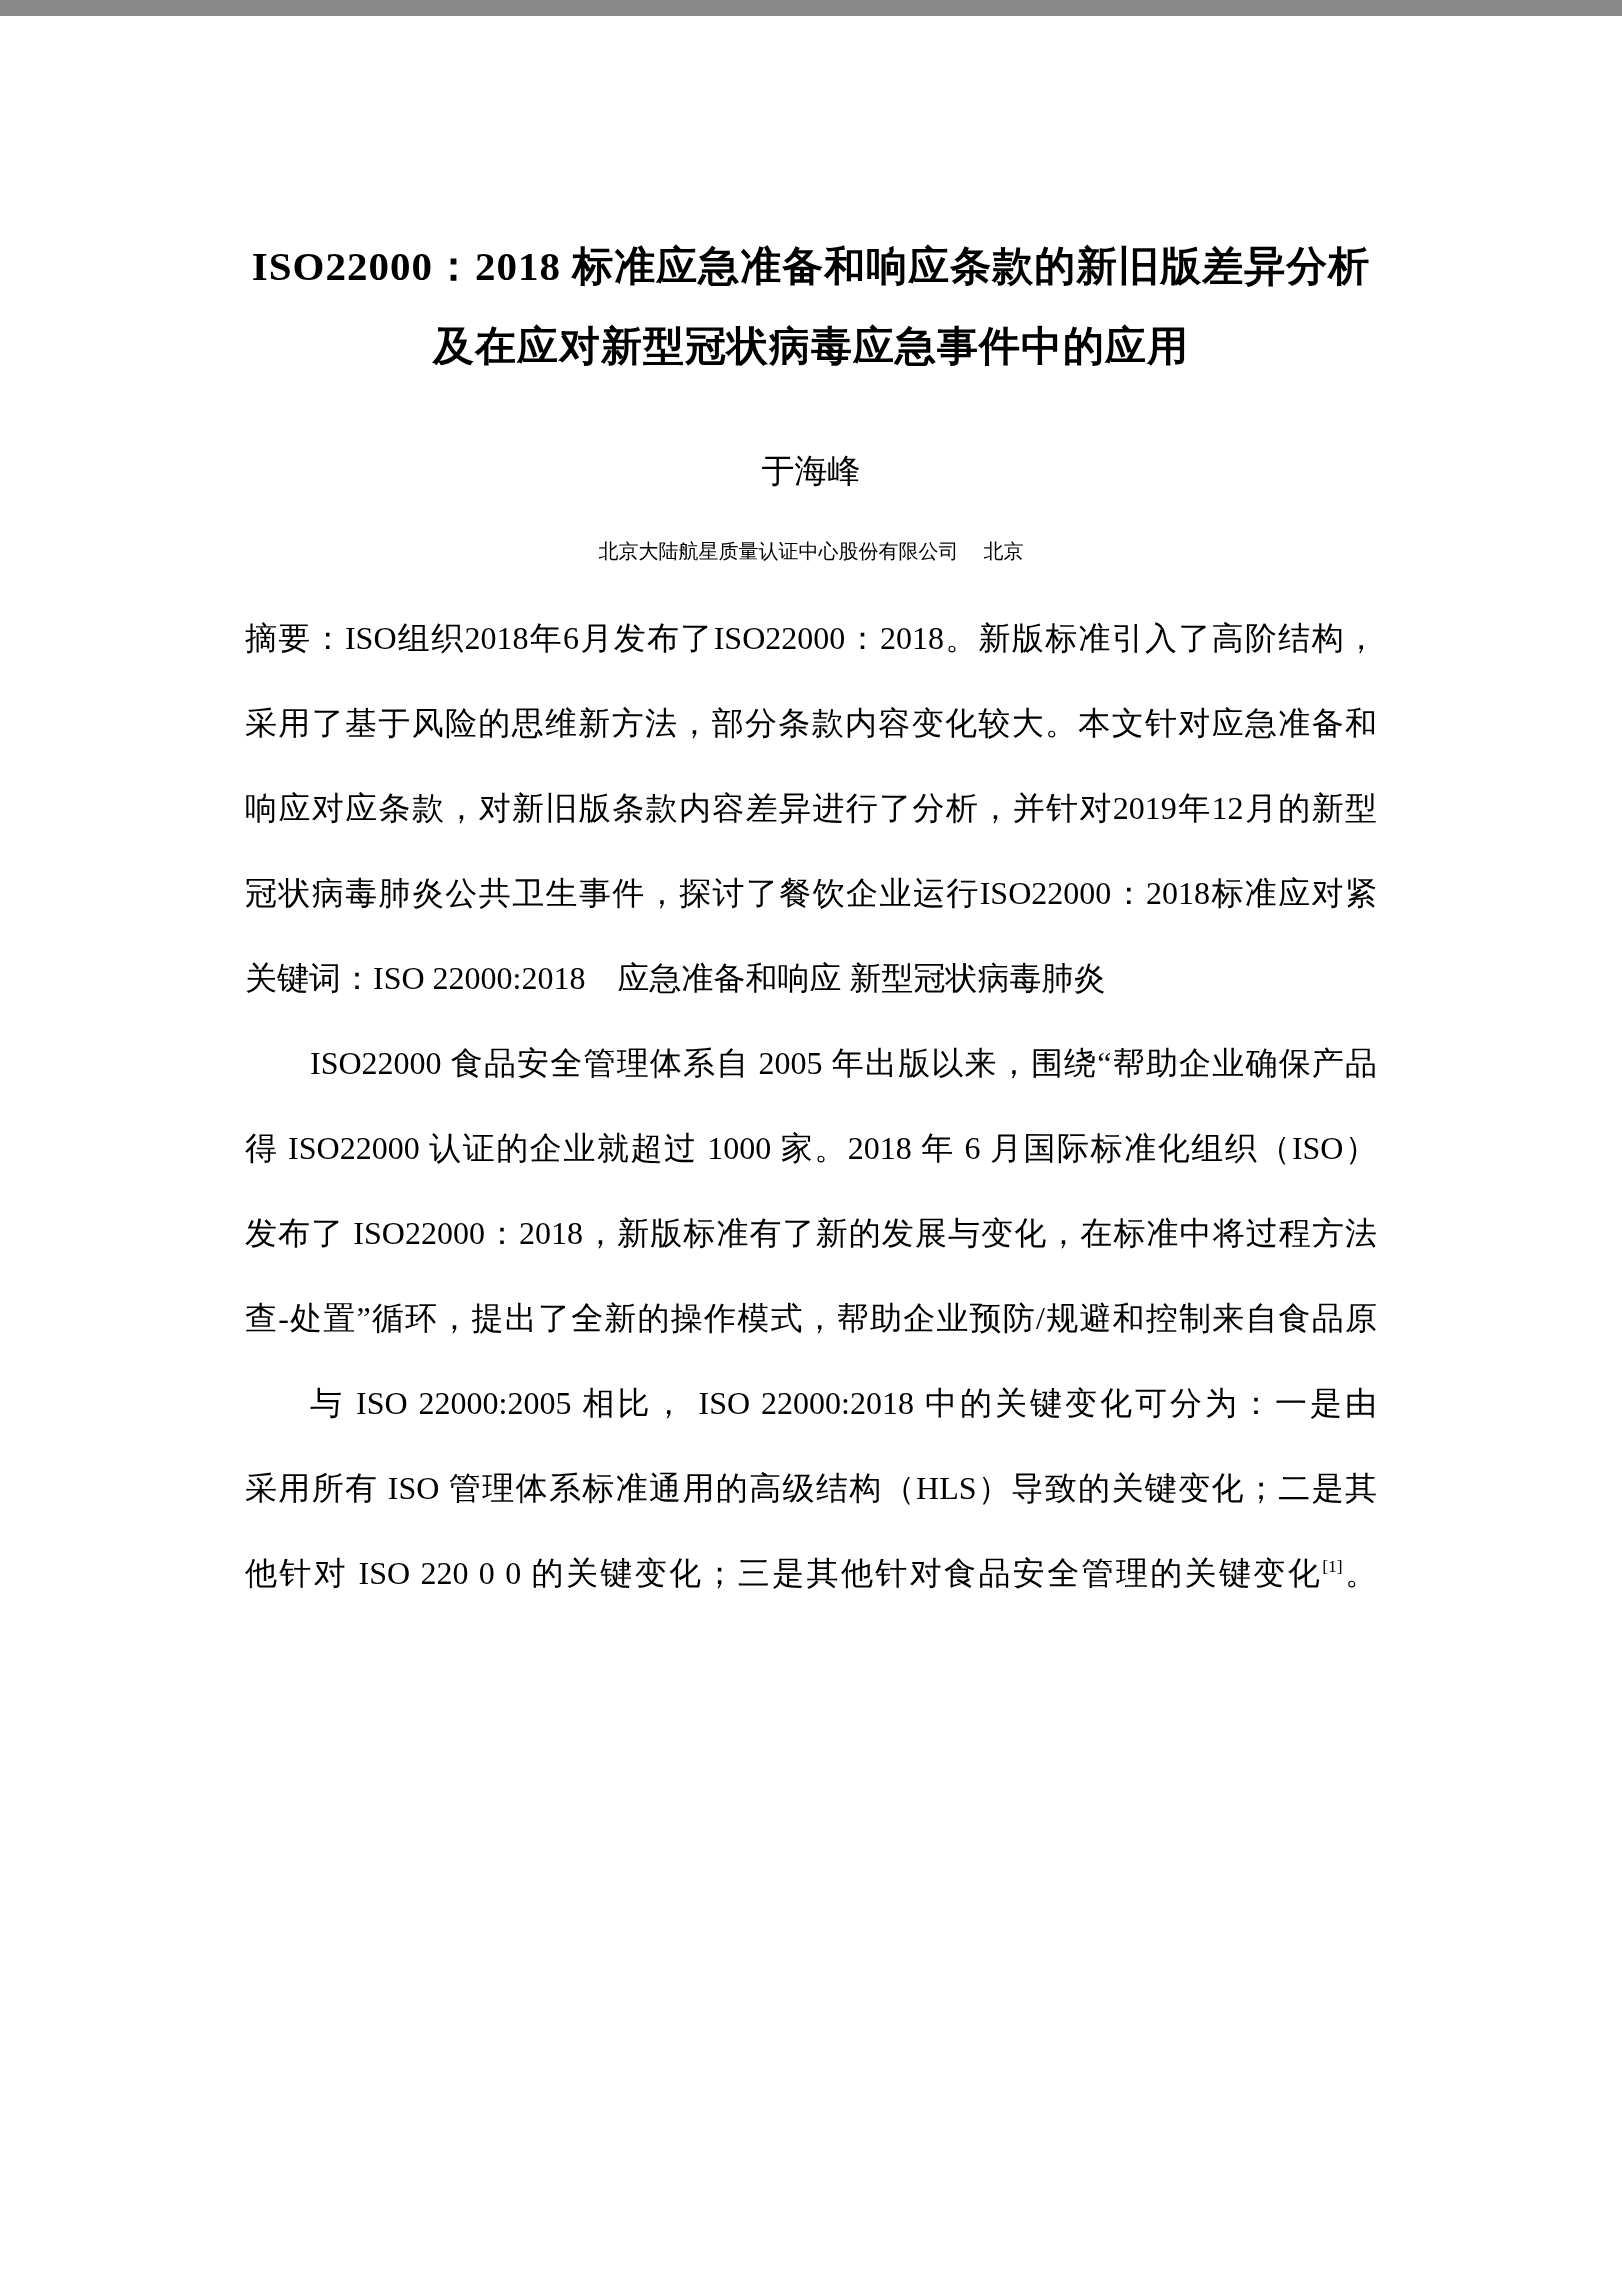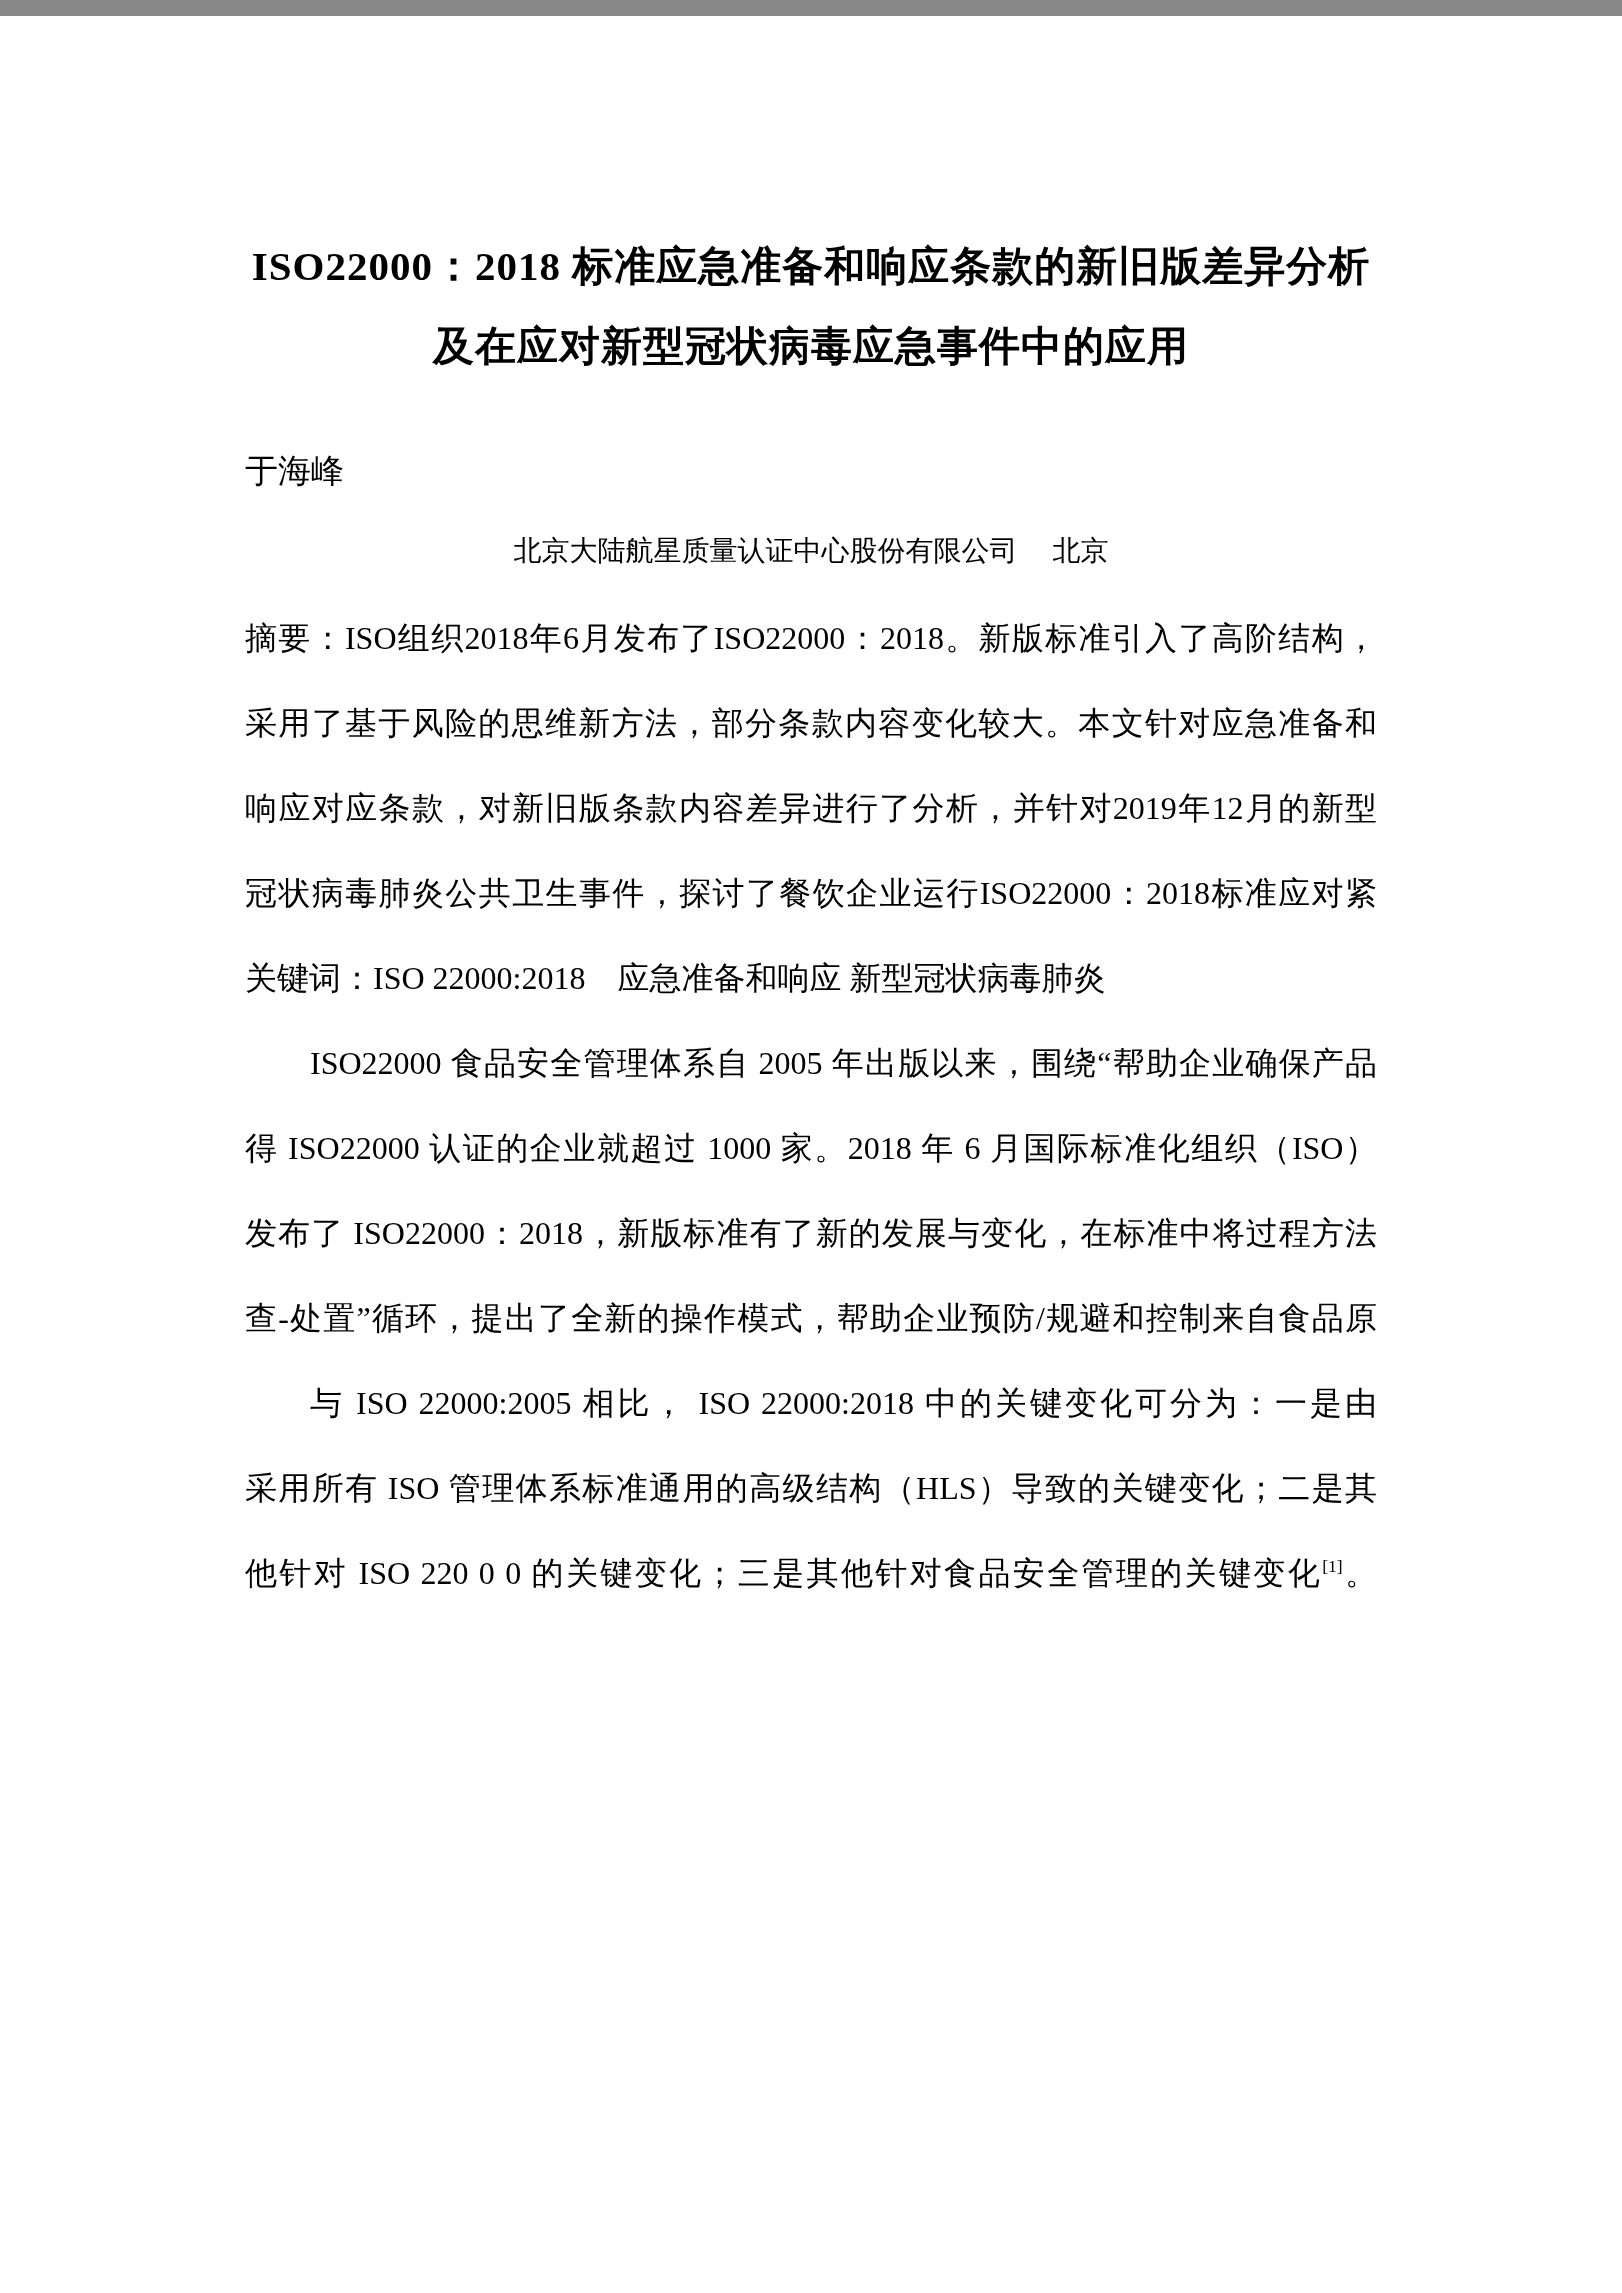--- a/index.html
+++ b/index.html
@@ -23,24 +23,25 @@
     font-size:41px;
     font-weight:bold;
     line-height:80px;
     text-align:center;
     letter-spacing:1px;
   }
   .byline-block { margin-top:45px; }
   .author-line {
     font-size:33px;
     line-height:80px;
+    text-align:center;
     font-family:Liberation Serif, serif;
   }
   .affiliation-line {
-    font-size:28px;
+    font-size:20px;
     line-height:80px;
     text-align:center;
     white-space:pre;
   }
   .body-block { margin-top:4.9px; }
   .line {
     font-size:32px;
     line-height:85px;
   }
   .justify {

